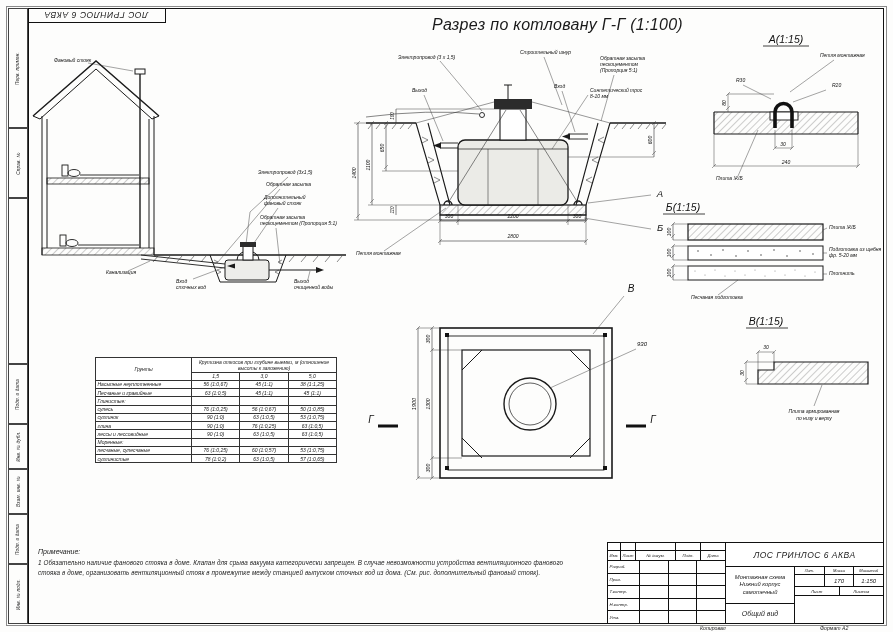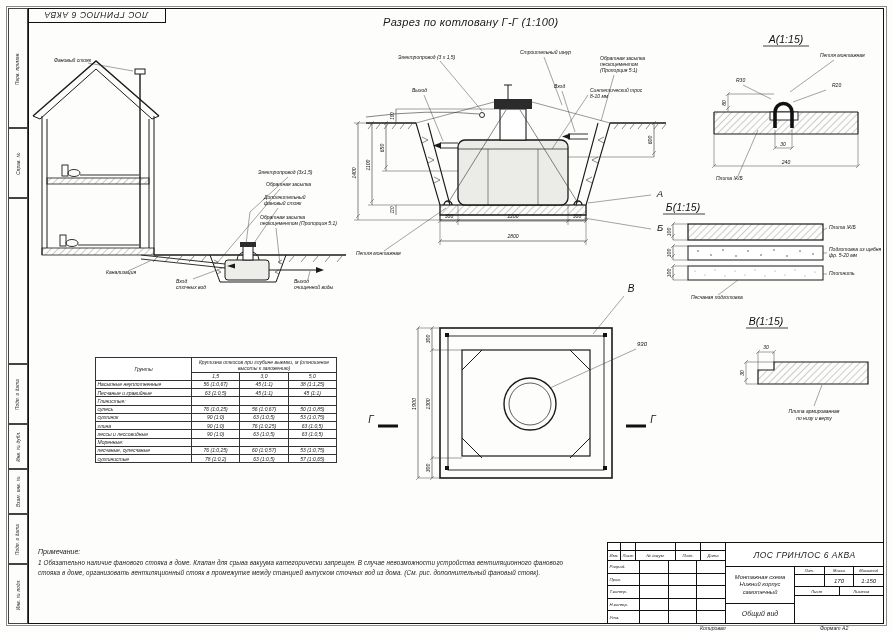--- a/index.html
+++ b/index.html
@@ -5,21 +5,21 @@
   *{box-sizing:border-box;margin:0;padding:0}
   body{background:#ffffff;font-family:"Liberation Sans",sans-serif}
   .sheet{position:relative;width:893px;height:632px;background:#fdfdfc;color:#1a1a1a;overflow:hidden}
   .abs{position:absolute}
   .frame-outer{left:6px;top:6px;width:881px;height:620px;border:1px solid #8a8a8a}
   .frame-inner{left:28px;top:8px;width:856px;height:616px;border:1.6px solid #111}
   .vcell{left:8px;width:20px;border:0.9px solid #444;display:flex;align-items:center;justify-content:center}
   .vcell span{transform:rotate(-90deg);white-space:nowrap;font-size:4.6px;font-style:italic;color:#222;letter-spacing:.2px}
   .flip-stamp{left:28px;top:8px;width:138px;height:15px;border-right:1.3px solid #111;border-bottom:1.3px solid #111;display:flex;align-items:center;justify-content:center}
   .flip-stamp span{transform:rotate(180deg);font-size:8.5px;font-style:italic;letter-spacing:.6px}
-  .main-title{left:383px;top:16px;width:300px;text-align:left;font-size:11px;font-style:italic;letter-spacing:.3px}
+  .main-title{left:383px;top:16px;width:300px;text-align:right;font-size:16px;font-style:italic;letter-spacing:.3px}
   svg text{font-family:"Liberation Sans",sans-serif;font-style:italic;fill:#111}
   .slopes{border-collapse:collapse;font-size:5px;font-style:italic;background:#fff}
   .slopes th,.slopes td{border:0.8px solid #333;padding:.5px 1.5px;font-weight:normal;text-align:center;line-height:1.25}
   .slopes td.tname{text-align:left}
   .notes{left:38px;top:548px;width:540px;font-style:italic}
   .notes .nh{font-size:7px;margin-bottom:3px}
   .notes .nb{font-size:6.3px;line-height:1.6;letter-spacing:.1px}
   .tb{left:607px;top:542px;width:277px;height:82px;border:1.7px solid #111;display:flex;font-style:italic;background:#fff}
   .tb div{min-width:0;min-height:0}
   .tb-left{width:118px;border-right:1.2px solid #111;display:flex;flex-direction:column}

